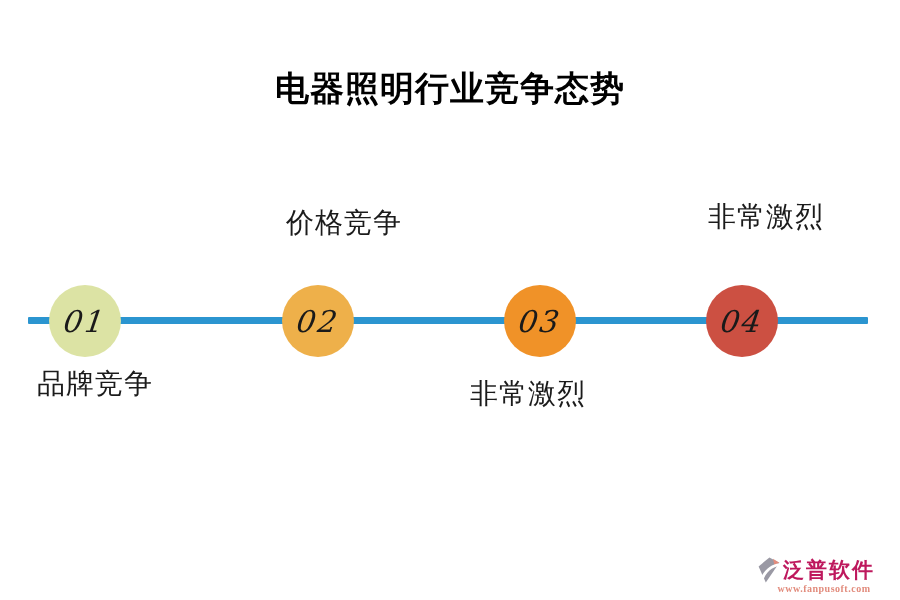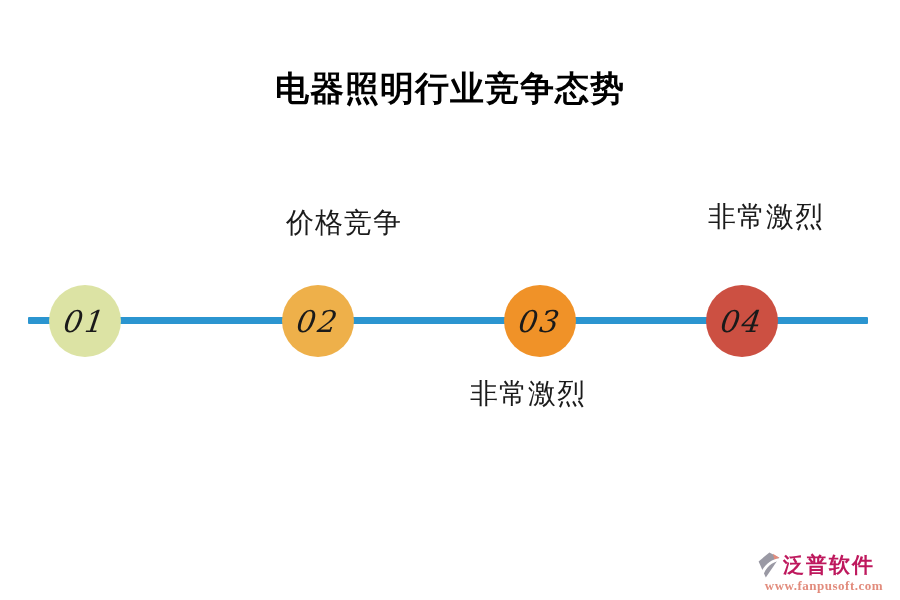--- a/index.html
+++ b/index.html
@@ -86,21 +86,21 @@
     flex: 0 0 auto;
   }
   .watermark-brand {
     font-size: 21px;
     font-weight: bold;
     color: #be185d;
     letter-spacing: 2px;
     white-space: nowrap;
   }
   .watermark-url {
-    font-size: 13px;
+    font-size: 10px;
     font-weight: bold;
     color: #e28c7d;
     text-align: center;
     margin-top: -1px;
     letter-spacing: 0.5px;
     white-space: nowrap;
   }
 </style>
 </head>
 <body>
@@ -117,20 +117,21 @@
   <div class="milestone-circle m2" style="background: rgb(238, 176, 74);">
     <span class="milestone-number">02</span>
   </div>
   <div class="milestone-circle m3" style="background: rgb(240, 146, 40);">
     <span class="milestone-number">03</span>
   </div>
   <div class="milestone-circle m4" style="background: rgb(204, 80, 66);">
     <span class="milestone-number">04</span>
   </div>
 
+  <div class="milestone-label label-1">品牌竞争</div>
   <div class="milestone-label label-2">价格竞争</div>
   <div class="milestone-label label-3">非常激烈</div>
   <div class="milestone-label label-4">非常激烈</div>
 
   <div class="watermark">
     <div class="watermark-row">
       <svg class="watermark-icon" viewBox="0 0 30 30" xmlns="http://www.w3.org/2000/svg">
         <path d="M4 11 L16 1 L27 7 L12 29 Z" fill="#9a99a4"></path>
         <path d="M20 2.5 L27 7 L21.5 9.5 Z" fill="#e28c7d"></path>
         <path d="M5.5 27 C8.5 15.5, 18 8.5, 27 7.5 L27 10.5 C19.5 11.5, 11.5 17, 8.8 28 Z" fill="#ffffff"></path>

